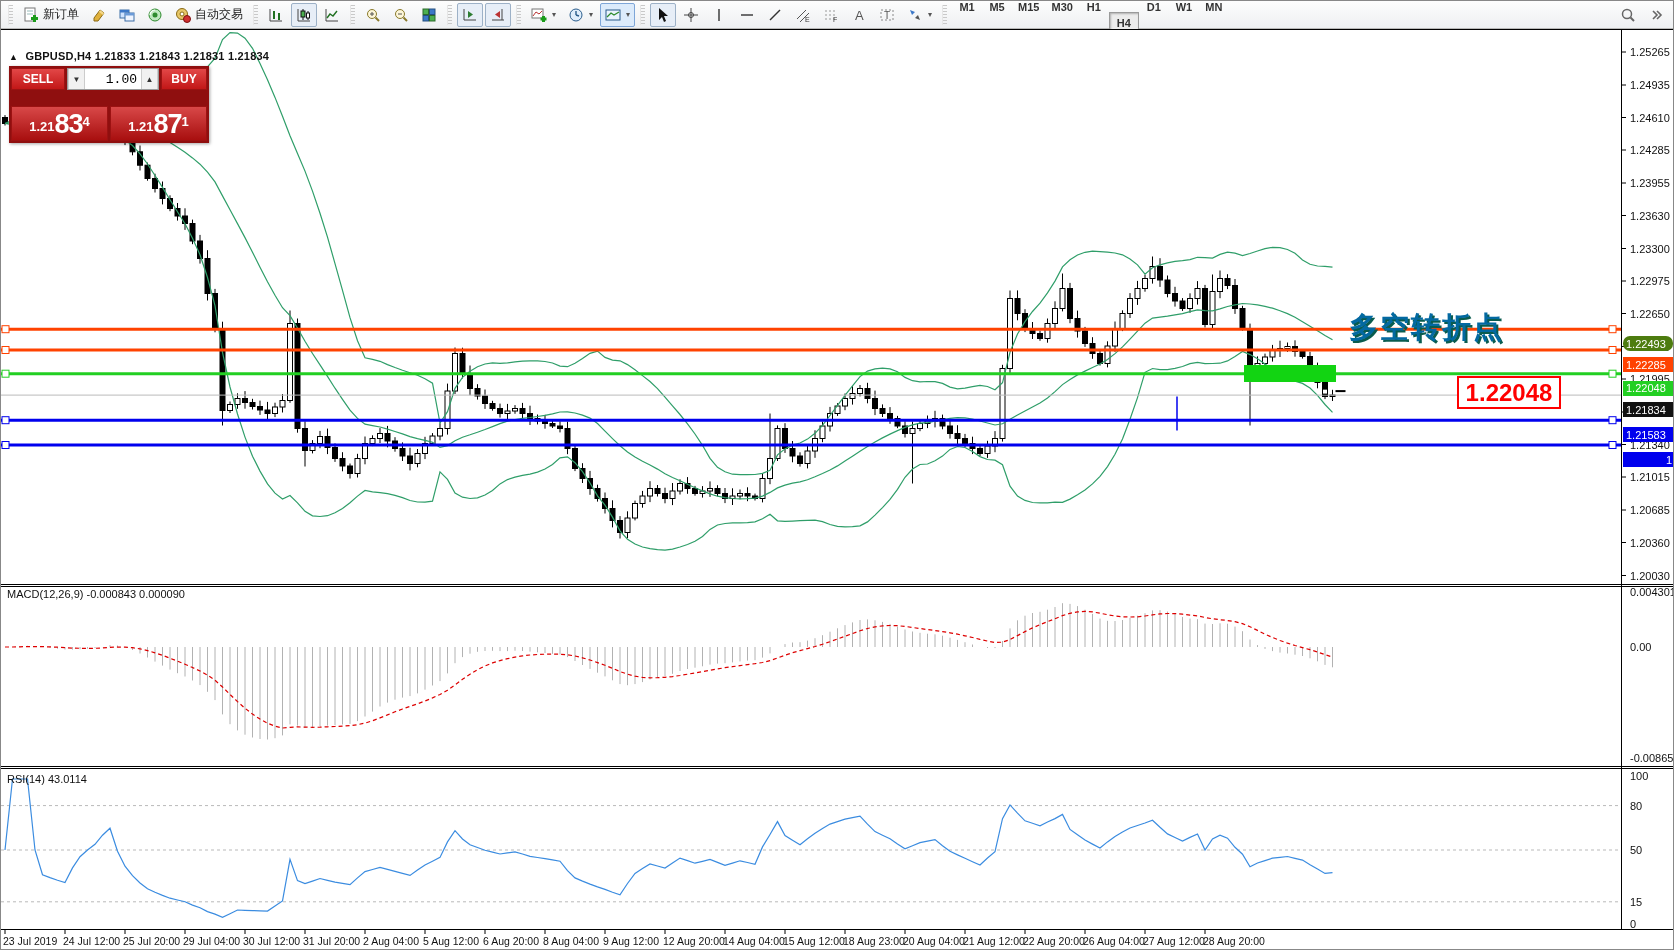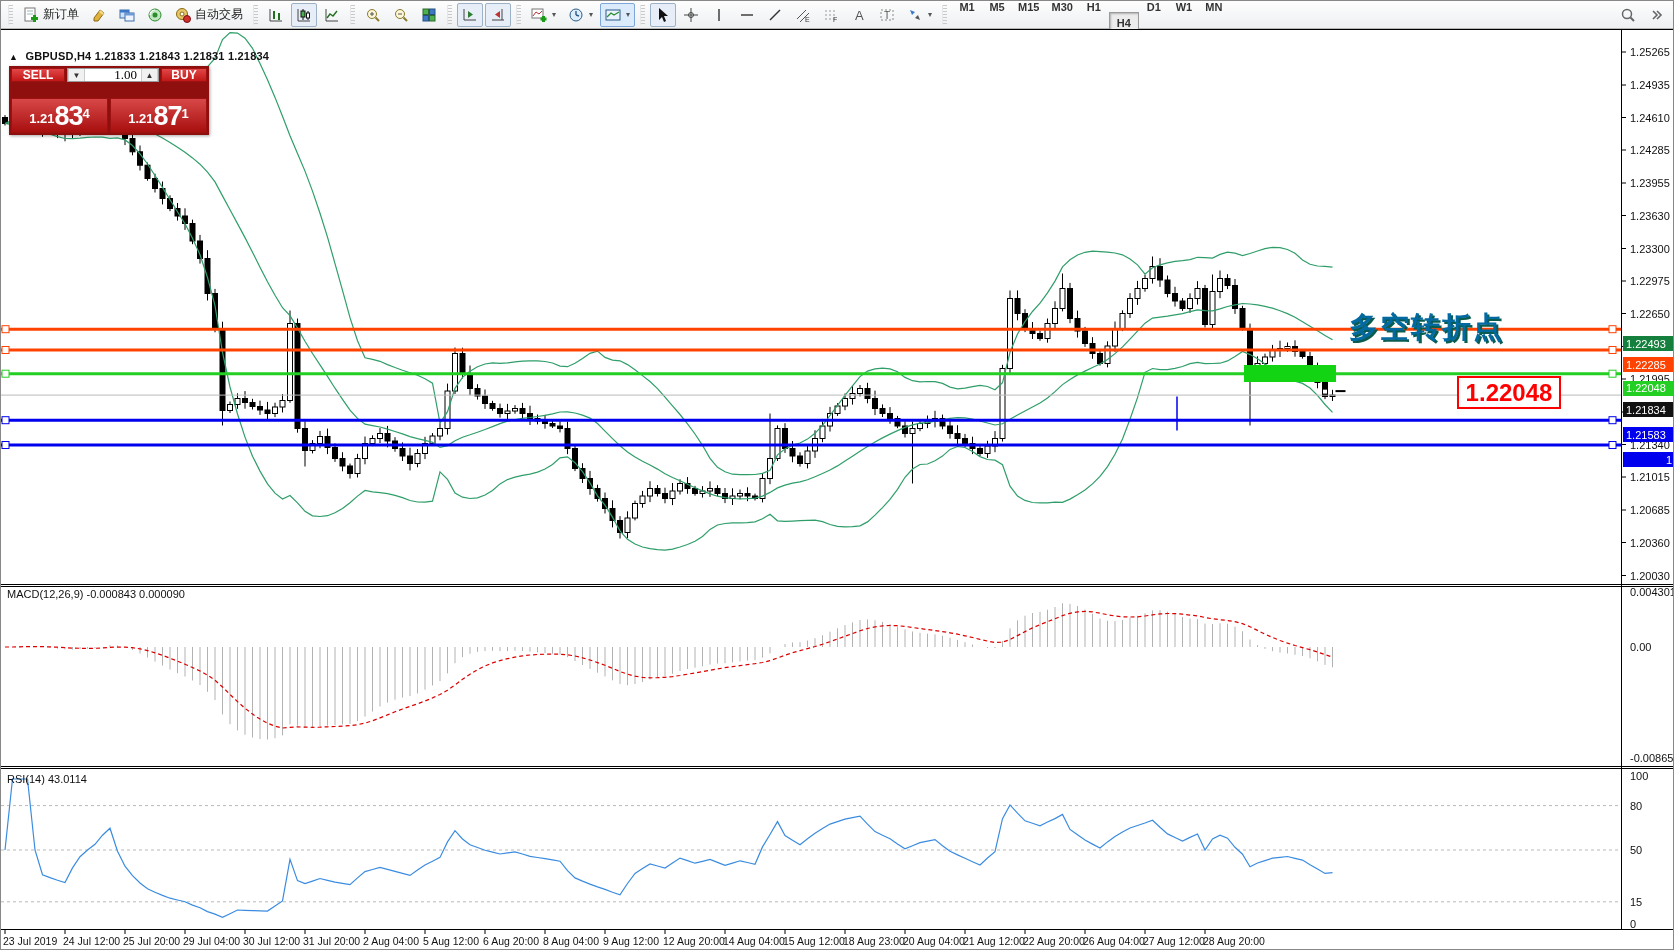--- a/index.html
+++ b/index.html
@@ -17,26 +17,26 @@
   .icon{display:inline-block;line-height:0;}
   .spacer{flex:1;}
   
   .workspace{position:relative;width:1674px;height:922px;background:#fff;}
   .workspace svg{position:absolute;left:0;top:0;}
   .overlay{position:absolute;left:0;top:15px;width:1674px;height:922px;pointer-events:none;}
   .symline{position:absolute;left:8px;top:6px;font-size:11px;font-weight:600;color:#111;letter-spacing:.2px;}
   .symline .tri{font-size:9px;margin-right:4px;}
   
   .ocp{position:absolute;left:8px;top:22px;width:200px;background:#8f0f0f;padding:2px;box-shadow:1px 1px 3px rgba(0,0,0,.35);}
-  .ocp-row1{display:flex;gap:2px;height:14px;}
+  .ocp-row1{display:flex;gap:2px;height:22px;}
   .ocp-btn{flex:0 0 54px;background:linear-gradient(#e24747,#c21717);color:#fff;font-size:12px;font-weight:bold;display:flex;align-items:center;justify-content:center;border:1px solid #9c1212;}
   .ocp-btn.buy{flex:0 0 46px;}
   .spin{flex:1;display:flex;background:#fff;border:1px solid #9a9a9a;}
   .spin button{width:17px;border:none;background:#f1f1f1;border-left:1px solid #ccc;border-right:1px solid #ccc;font-size:8px;color:#333;padding:0;}
-  .spin input{flex:1;border:none;outline:none;text-align:right;font-size:13px;padding-right:4px;font-family:Liberation Serif, serif;width:40px;padding-left:15px;}
+  .spin input{flex:1;border:none;outline:none;text-align:right;font-size:13px;padding-right:4px;font-family:Liberation Mono, monospace;width:40px;padding-left:15px;}
   .ocp-row2{display:flex;gap:2px;margin-top:16px;}
   .tile{flex:1;height:35px;background:linear-gradient(#d84848,#a80f0f);color:#fff;display:flex;align-items:flex-end;justify-content:center;padding-bottom:2px;border:1px solid #9c1212;}
   .tile .sm{font-size:13px;font-weight:bold;line-height:22px;}
   .tile .big{font-size:27px;font-weight:bold;line-height:27px;letter-spacing:-1px;}
   .tile .sup{font-size:13px;font-weight:bold;line-height:30px;vertical-align:top;align-self:flex-start;}
   
   .badge{position:absolute;left:1622px;width:50px;height:15px;font-size:11px;color:#fff;display:flex;align-items:center;padding-left:3px;}
   .note{position:absolute;font-weight:bold;font-size:29px;letter-spacing:2px;}
   .pricebox{position:absolute;border:2px solid #f00;color:#f00;background:#fff;font-size:24px;font-weight:bold;display:flex;align-items:center;justify-content:center;}
 </style>
@@ -968,21 +968,21 @@
             <span class="big">83</span>
             <span class="sup">4</span>
           </div>
           <div class="tile">
             <span class="sm">1.21</span>
             <span class="big">87</span>
             <span class="sup">1</span>
           </div>
         </div>
       </div>
-    <div class="badge" style="top: 292.2px; background: #15803d;">1.22493</div>
+    <div class="badge" style="top: 292.2px; background: #4d7c0f; border-radius: 7px;">1.22493</div>
         <div class="badge" style="top: 313px; background: rgb(255, 66, 0);">1.22285</div>
         <div class="badge" style="top: 336.7px; background: rgb(34, 207, 34);">1.22048</div>
         <div class="badge" style="top: 383.2px; background: rgb(0, 0, 238);">1.21583</div>
         <div class="badge" style="top: 408px; background: rgb(0, 0, 238); padding-left: 43px;">1.21335</div>
         <div class="badge" style="top: 358.1px; background: rgb(17, 17, 17);">1.21834</div>
         <div class="note" style="left: 1348px; top: 264px; color: #0369a1; text-shadow: rgb(10, 92, 78) 2px 2px 0px;">多空转折点</div>
         <div class="pricebox" style="left: 1456px; top: 332px; width: 104px; height: 33px; border-color: rgb(255, 0, 0); color: rgb(255, 0, 0);">1.22048</div>
       </div>
   </div>
 </div>

